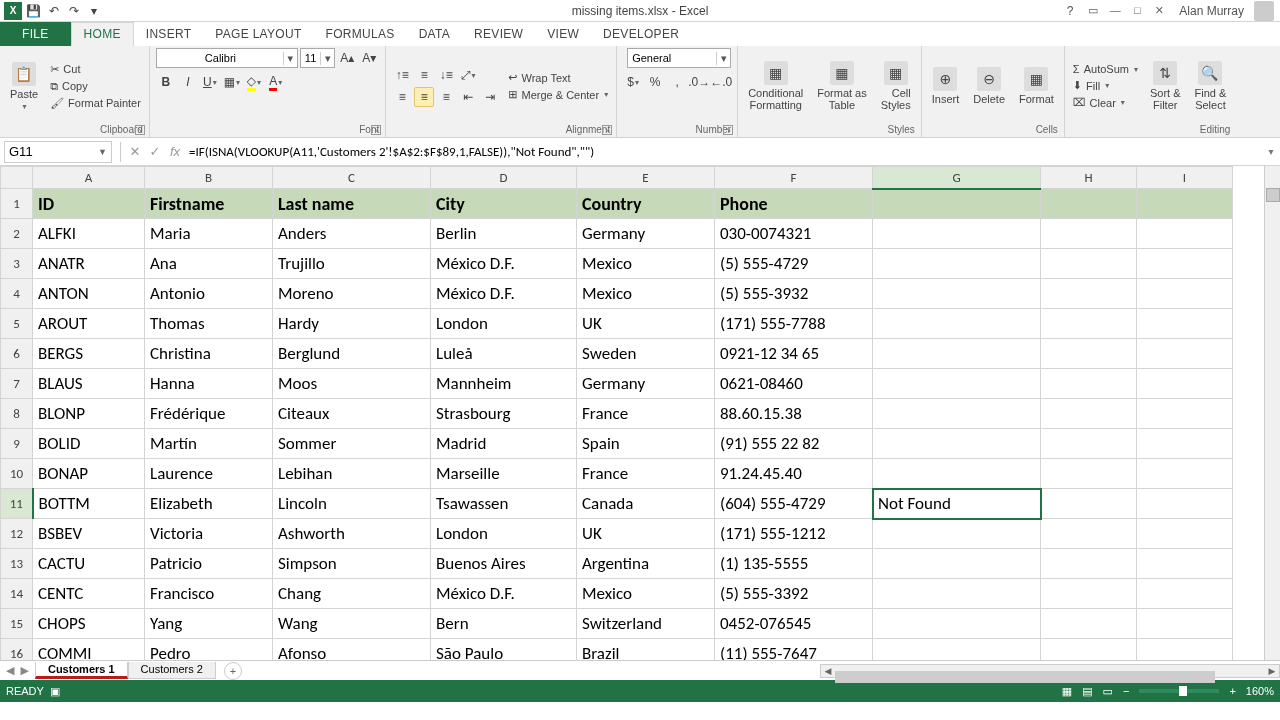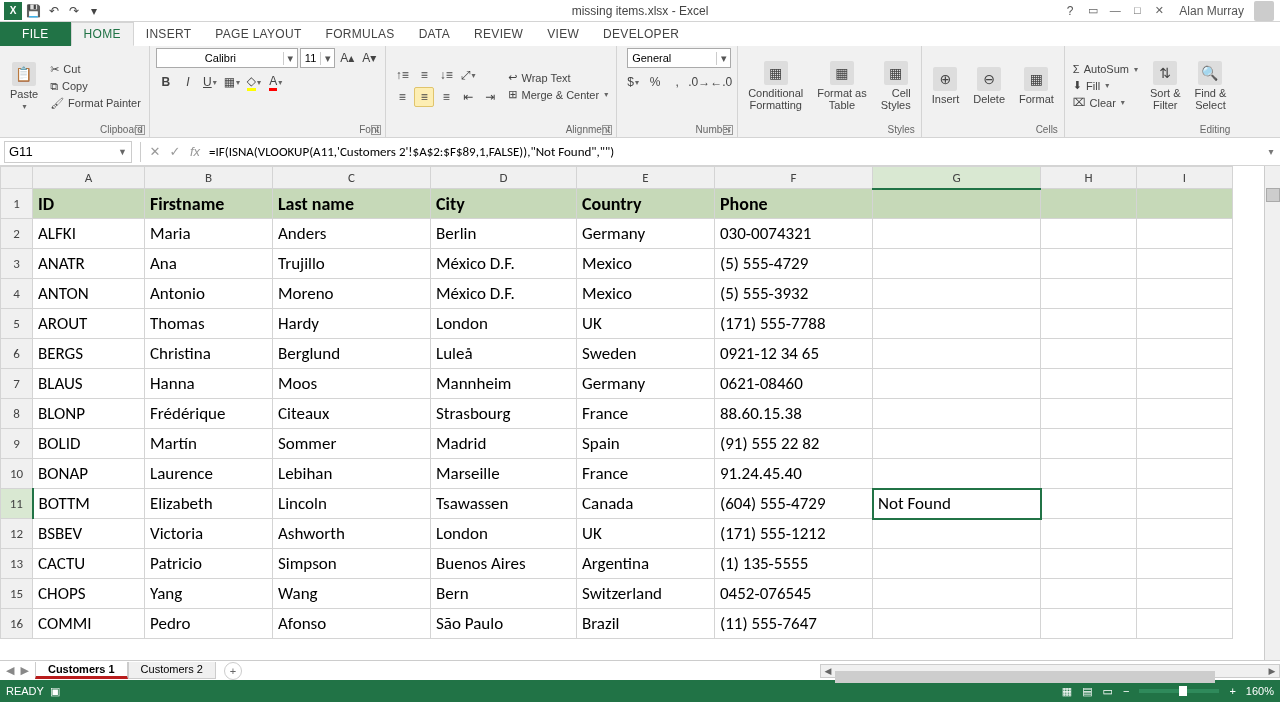--- a/index.html
+++ b/index.html
@@ -38,21 +38,21 @@
 .combo .arrow { width: 14px; text-align:center; color:#555; border-left:1px solid #ccc; }
 .font-combo .val { min-width: 82px; margin-left: 44px; }
 .size-combo .val { min-width: 18px; }
 .num-combo .val { min-width: 88px; }
 .tb-btn { width: 20px; height: 20px; display:flex; align-items:center; justify-content:center; font-size:12px; color:#444; border-radius:2px; }
 .tb-btn.active { background:#fdeeb3; border:1px solid #e0c46c; }
 .btn-arrow { font-size:8px; color:#666; margin-left:1px;}
 
 
 .formula-bar { height: 28px; border-bottom: 1px solid #d4d4d4; display: flex; align-items: center; background:#fff; }
-.name-box { width: 128px; height: 22px; margin: 0 4px; border: 1px solid #ccc; display: flex; align-items: center; justify-content: space-between; padding: 0 4px; font-size: 13px; }
+.name-box { width: 108px; height: 22px; margin: 0 4px; border: 1px solid #ccc; display: flex; align-items: center; justify-content: space-between; padding: 0 4px; font-size: 13px; }
 .name-box .arrow { color: #666; font-size: 9px; }
 .fb-sep { width:1px; height:20px; background:#ccc; margin: 0 4px; }
 .fb-btn { width:20px; text-align:center; color:#999; font-size:13px; }
 .formula-input { flex: 1; padding: 0 4px; font-size: 13px; font-family: Calibri, sans-serif; }
 .fb-expand { width:18px; text-align:center; color:#777; font-size:10px;}
 
 
 .grid-area { position: relative; height: 494px; overflow: hidden; background:#fff; }
 .grid-table { border-collapse: collapse; table-layout: fixed; }
 .grid-table th, .grid-table td { border: 1px solid #d4d4d4; font-family: Calibri, sans-serif; }
@@ -490,20 +490,32 @@
           <td class="">Patricio</td>
           <td class="">Simpson</td>
           <td class="">Buenos Aires</td>
           <td class="">Argentina</td>
           <td class="">(1) 135-5555</td>
           <td class=""></td>
           <td class=""></td>
           <td class=""></td>
         </tr>
         <tr>
+          <th class="">14</th>
+          <td class="">CENTC</td>
+          <td class="">Francisco</td>
+          <td class="">Chang</td>
+          <td class="">México D.F.</td>
+          <td class="">Mexico</td>
+          <td class="">(5) 555-3392</td>
+          <td class=""></td>
+          <td class=""></td>
+          <td class=""></td>
+        </tr>
+        <tr>
           <th class="">15</th>
           <td class="">CHOPS</td>
           <td class="">Yang</td>
           <td class="">Wang</td>
           <td class="">Bern</td>
           <td class="">Switzerland</td>
           <td class="">0452-076545</td>
           <td class=""></td>
           <td class=""></td>
           <td class=""></td>

